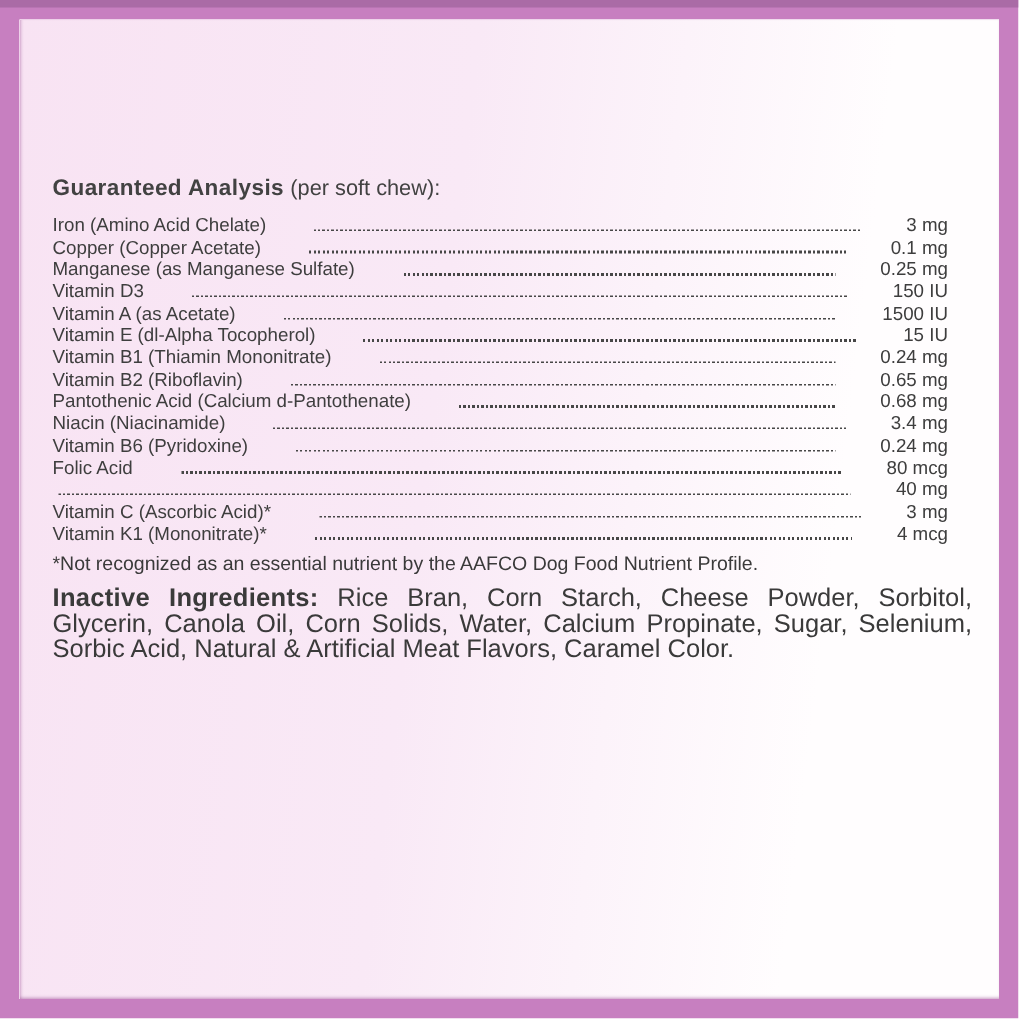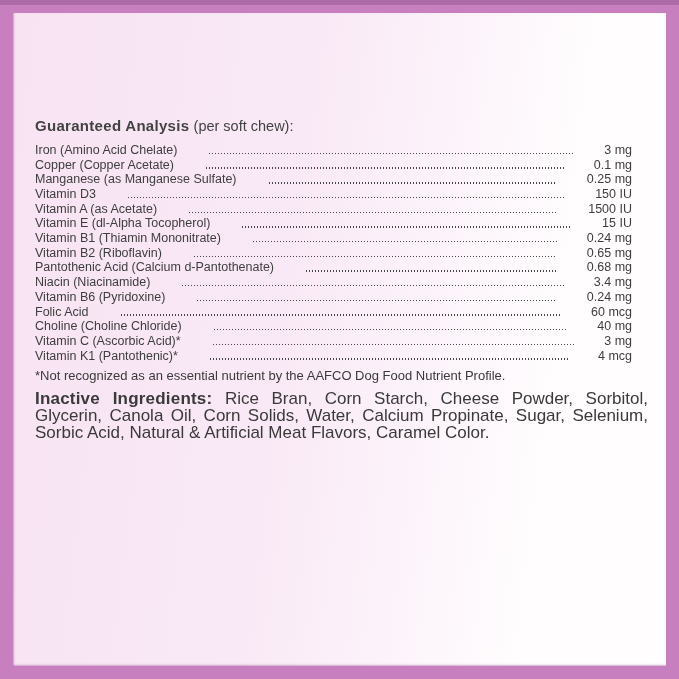--- a/index.html
+++ b/index.html
@@ -128,34 +128,33 @@
           <span class="v">3.4 mg</span>
         </div>
         <div class="row">
           <span class="n">Vitamin B6 (Pyridoxine)</span>
           <span class="leader"></span>
           <span class="v">0.24 mg</span>
         </div>
         <div class="row">
           <span class="n">Folic Acid</span>
           <span class="leader"></span>
-          <span class="v">60 mcg</span>
+          <span class="v">80 mcg</span>
         </div>
         <div class="row">
-          <span class="n">Choline (Choline Chloride)</span>
           <span class="leader"></span>
           <span class="v">40 mg</span>
         </div>
         <div class="row">
           <span class="n">Vitamin C (Ascorbic Acid)*</span>
           <span class="leader"></span>
           <span class="v">3 mg</span>
         </div>
         <div class="row">
-          <span class="n">Vitamin K1 (Pantothenic)*</span>
+          <span class="n">Vitamin K1 (Mononitrate)*</span>
           <span class="leader"></span>
           <span class="v">4 mcg</span>
         </div>
       </div>
 
     <div class="footnote">*Not recognized as an essential nutrient by the AAFCO Dog Food Nutrient Profile.</div>
 
     <div class="inactive">
       <span class="lead">Inactive Ingredients:</span><span> Rice Bran, Corn Starch, Cheese Powder, Sorbitol, Glycerin, Canola Oil, Corn Solids, Water, Calcium Propinate, Sugar, Selenium, Sorbic Acid, Natural &amp; Artificial Meat Flavors, Caramel Color.</span>
     </div>

